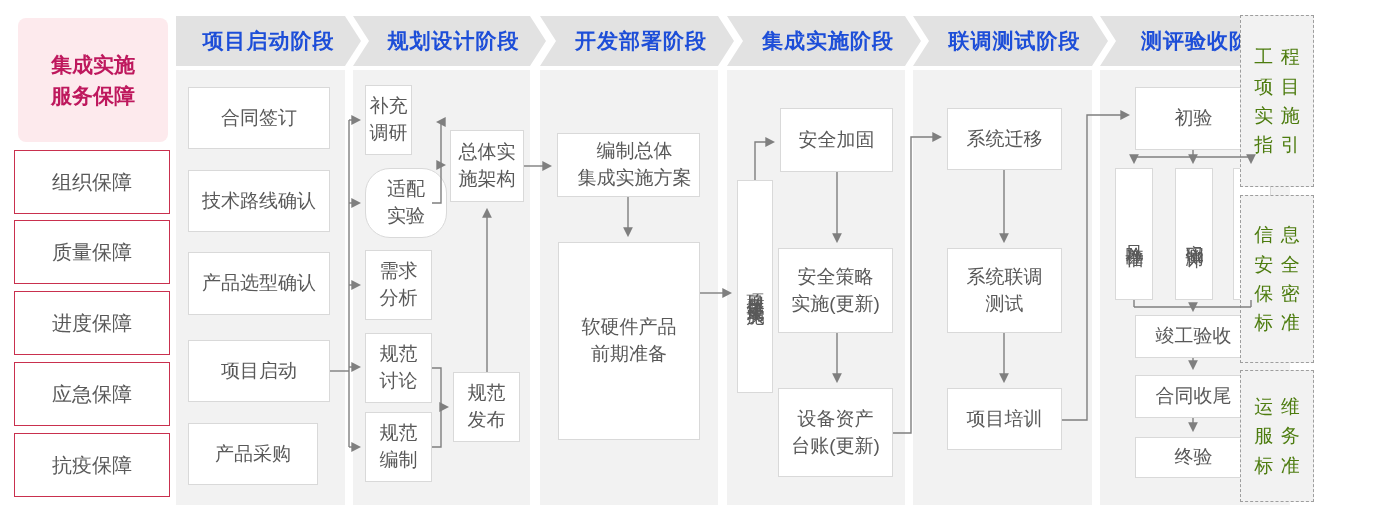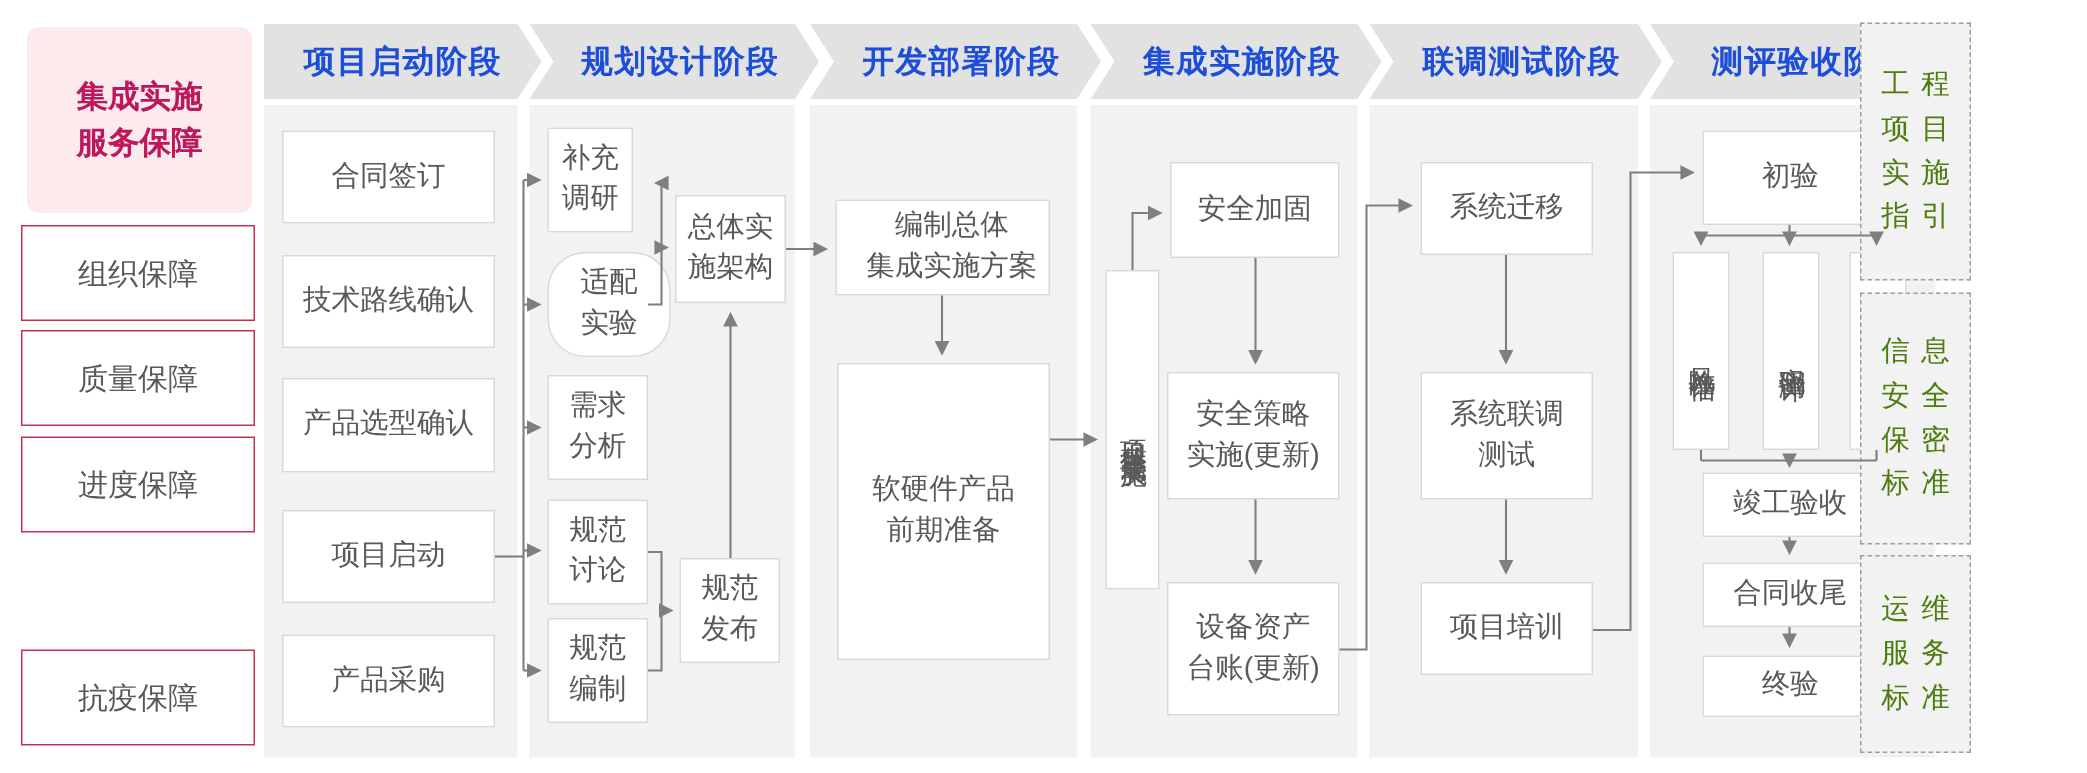--- a/index.html
+++ b/index.html
@@ -68,29 +68,30 @@
   <div class="phase-header notch" style="left:540px;width:194px;">开发部署阶段</div>
   <div class="phase-header notch" style="left:727px;width:194px;">集成实施阶段</div>
   <div class="phase-header notch" style="left:913px;width:195px;">联调测试阶段</div>
   <div class="phase-header notch" style="left:1100px;width:206px;">测评验收阶段</div>
 
   <div class="pink-title">集成实施
 服务保障</div>
   <div class="red-item" style="top:150px;">组织保障</div>
   <div class="red-item" style="top:220px;">质量保障</div>
   <div class="red-item" style="top:291px;">进度保障</div>
+  <div class="red-item" style="top:362px;">应急保障</div>
   <div class="red-item" style="top:433px;">抗疫保障</div>
 
   <div class="box" style="left:188px;top:87px;width:142px;height:62px;">合同签订</div>
   <div class="box" style="left:188px;top:170px;width:142px;height:62px;">技术路线确认</div>
   <div class="box" style="left:188px;top:252px;width:142px;height:63px;">产品选型确认</div>
   <div class="box" style="left:188px;top:340px;width:142px;height:62px;">项目启动</div>
-  <div class="box" style="left:188px;top:423px;width:142px;height:62px;">产品采购</div>
+  <div class="box" style="left:188px;top:423px;width:130px;height:62px;">产品采购</div>
 
-  <div class="box" style="left:365px;top:85px;width:57px;height:70px;">补充
+  <div class="box" style="left:365px;top:85px;width:47px;height:70px;">补充
 调研</div>
   <div class="box" style="left:365px;top:168px;width:82px;height:70px;border-radius:25px;">适配
 实验</div>
   <div class="box" style="left:365px;top:250px;width:67px;height:70px;">需求
 分析</div>
   <div class="box" style="left:365px;top:333px;width:67px;height:70px;">规范
 讨论</div>
   <div class="box" style="left:365px;top:412px;width:67px;height:70px;">规范
 编制</div>
   <div class="box" style="left:450px;top:130px;width:74px;height:72px;">总体实

